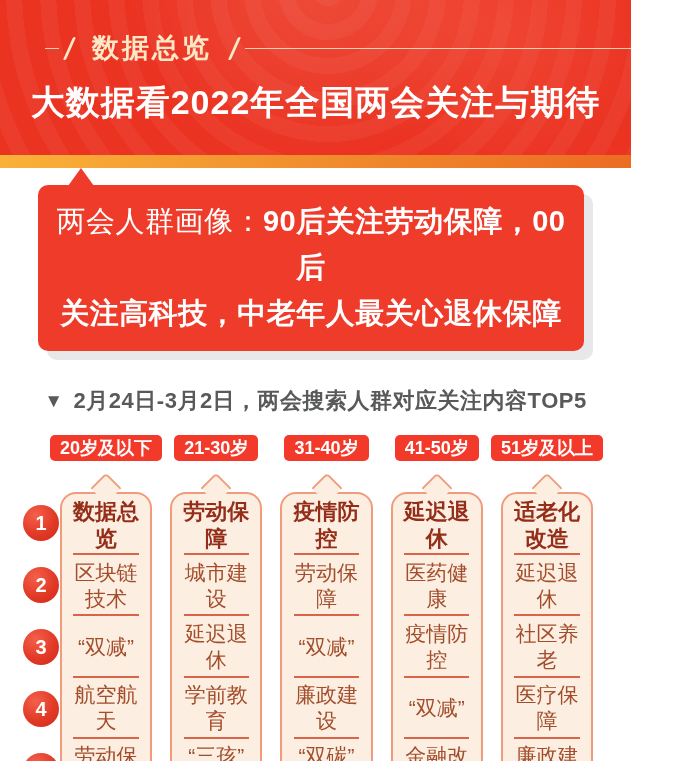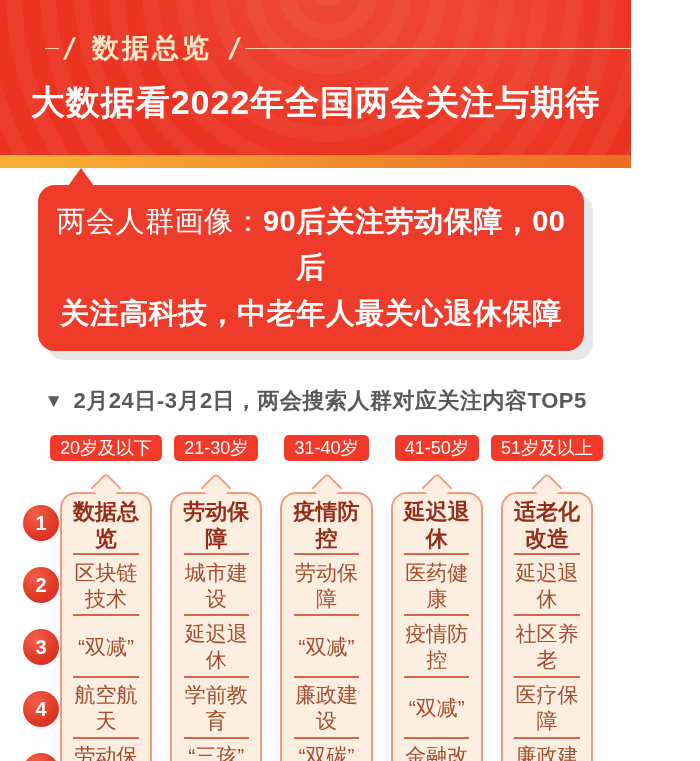--- a/index.html
+++ b/index.html
@@ -20,37 +20,37 @@
   .hline { height:1px; background:rgba(250,232,198,0.85); }
   .hline.short { width:14px; }
   .hline.long { flex:1; }
   .slash { width:3px; height:23px; background:#FAE8C6; transform:skewX(-24deg); border-radius:2px; margin:0 9px; }
   .badge-text { color:#FAE8C6; font-size:27px; font-weight:700; letter-spacing:3px; margin:0 12px; }
   .main-title { position:absolute; top:80px; left:0; width:100%; text-align:center;
     color:#ffffff; font-size:34px; font-weight:700; letter-spacing:1px; white-space:nowrap; }
   .strip { height:13px; background:linear-gradient(90deg,#F9B138 0%,#F08A2C 55%,#EC6C24 100%); }
 
   
-  .banner { position:relative; margin:17px 47px 0 38px; background:#EF3B2A; border-radius:17px;
+  .banner { position:relative; margin:17px 47px 0 38px; background:#EF3B2A; border-radius:10px;
     padding:13px 15px 15px; box-shadow:9px 9px 0 #E8E8EA; }
   .banner-pointer { position:absolute; top:-17px; left:30px; width:0; height:0;
     border-left:13px solid transparent; border-right:13px solid transparent; border-bottom:18px solid #EF3B2A; }
   .banner-text { color:#ffffff; font-size:29px; line-height:46px; text-align:center; letter-spacing:0.5px; }
   .banner-text .label { font-weight:400; }
   .banner-text .bold { font-weight:700; }
 
   
   .subtitle { margin-top:36px; text-align:center; color:#58595B; font-size:22px; font-weight:700;
     line-height:28px; letter-spacing:0.5px; }
   .subtitle .marker { font-size:19px; margin-right:10px; vertical-align:1px; }
 
   
   .board { position:relative; margin:20px 38px 0 60px; display:flex; gap:18px; }
   .col { flex:1; display:flex; flex-direction:column; align-items:stretch; min-width:0; }
-  .tab { align-self:center; background:#F33A2A; color:#ffffff; font-size:18px; font-weight:400;
+  .tab { align-self:center; background:#F33A2A; color:#ffffff; font-size:18px; font-weight:700;
     line-height:20px; padding:3px 10px; border-radius:5px; white-space:nowrap; }
   .bubble-pointer { align-self:center; width:22px; height:22px; margin-top:16px; margin-bottom:-13px;
     background:#FCEEE1; border-left:2px solid #F09B7B; border-top:2px solid #F09B7B;
     transform:rotate(45deg); border-top-left-radius:5px; position:relative; z-index:2; }
   .card { margin-top:6px; height:310px; background:#FCEEE1; border:2px solid #F09B7B; border-radius:16px;
     display:flex; flex-direction:column; position:relative; z-index:1; }
   .cell { flex:1; display:flex; align-items:center; justify-content:center; text-align:center;
     position:relative; padding:2px 3px; }
   .cell:not(:last-child)::after { content:""; position:absolute; bottom:0; left:13%; right:13%;
     height:2px; background:#D8654A; }

